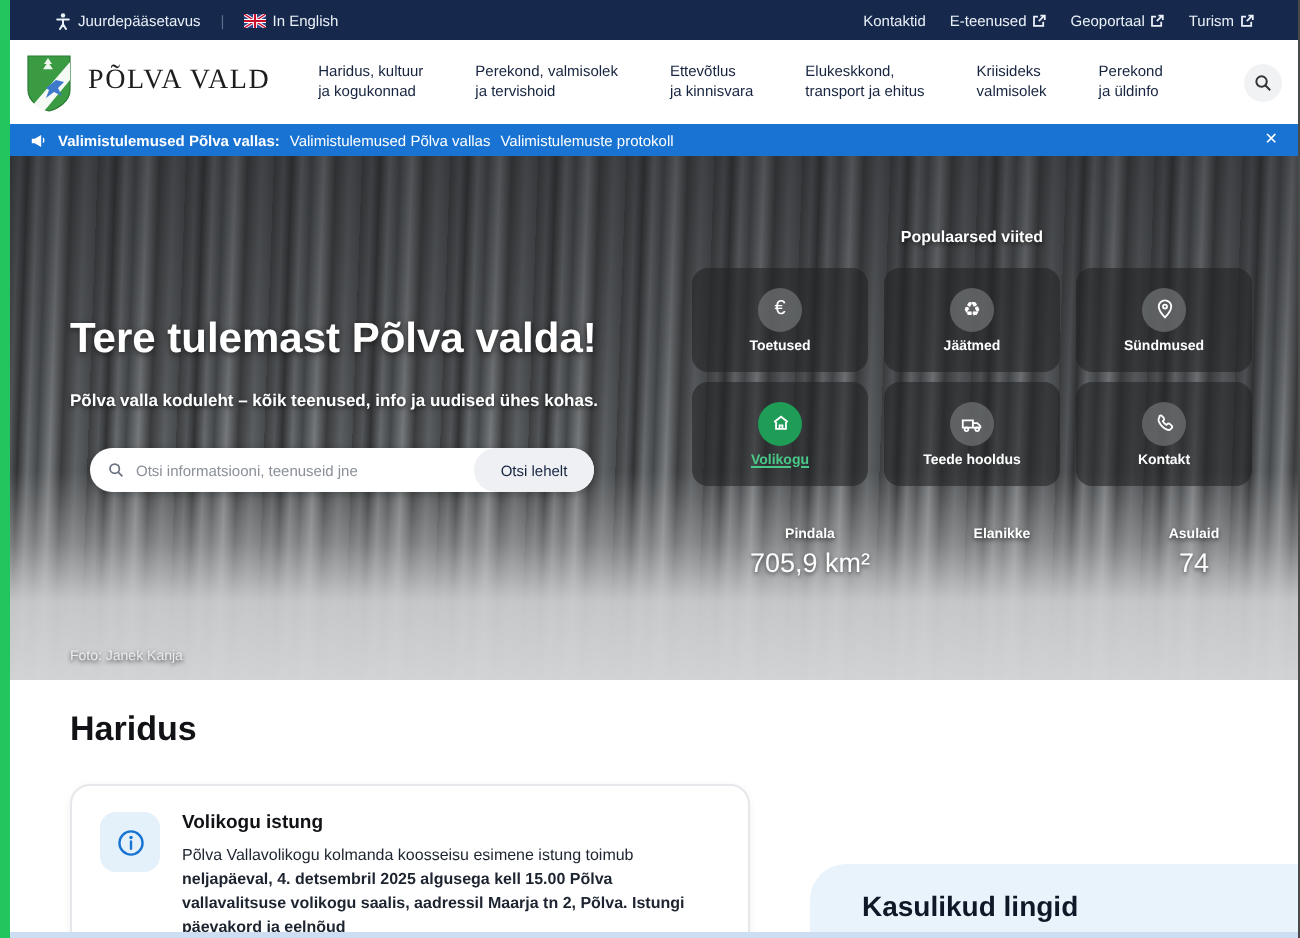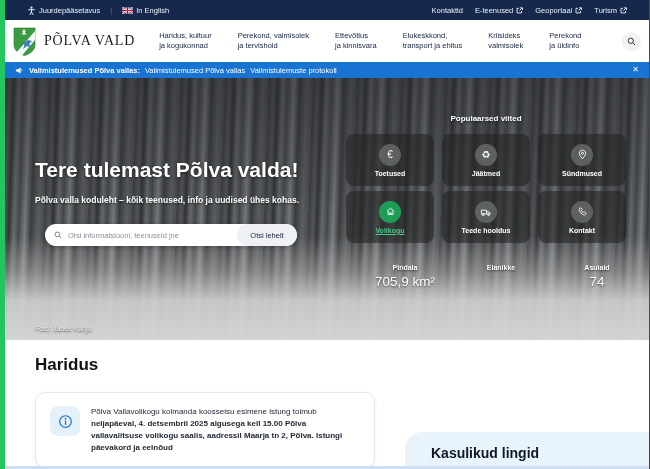--- a/index.html
+++ b/index.html
@@ -305,20 +305,21 @@
 
     <div class="notice-card">
       <div class="notice-icon-box">
         <svg width="15" height="15" viewBox="0 0 14 14" fill="none">
           <circle cx="7" cy="7" r="5.4" stroke="#1774d1" stroke-width="1.1"></circle>
           <circle cx="7" cy="4.4" r=".8" fill="#1774d1"></circle>
           <path d="M7 6.3v3.4" stroke="#1774d1" stroke-width="1.1" stroke-linecap="round"></path>
         </svg>
       </div>
       <div>
+        <div class="notice-title">Volikogu istung</div>
         <div class="notice-body">
           <span>Põlva Vallavolikogu kolmanda koosseisu esimene istung toimub </span><b>neljapäeval, 4. detsembril 2025 algusega kell 15.00 Põlva vallavalitsuse volikogu saalis, aadressil Maarja tn 2, Põlva. Istungi päevakord ja eelnõud</b>
         </div>
 
       </div>
     </div>
 
     <div class="links-panel">
       <div class="links-title">Kasulikud lingid</div>
     </div>

